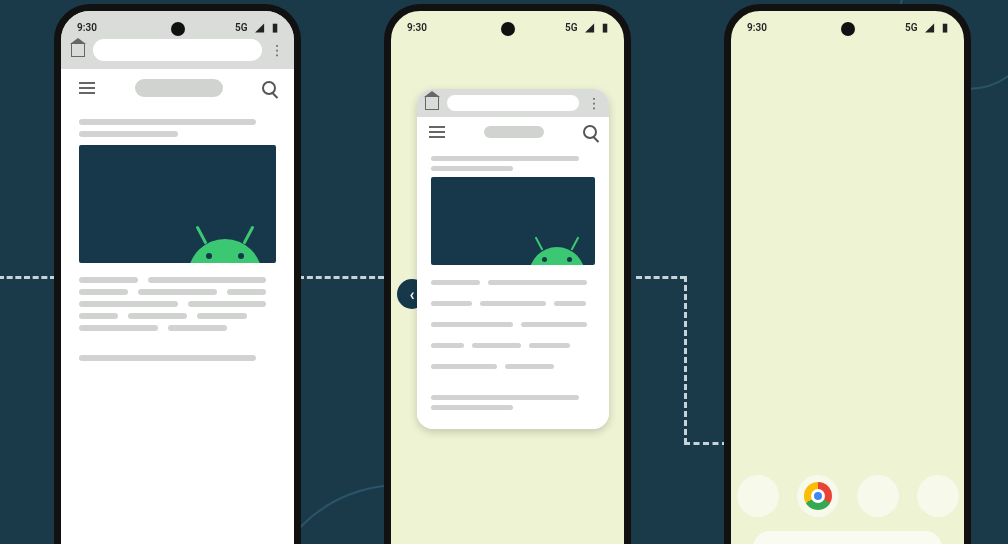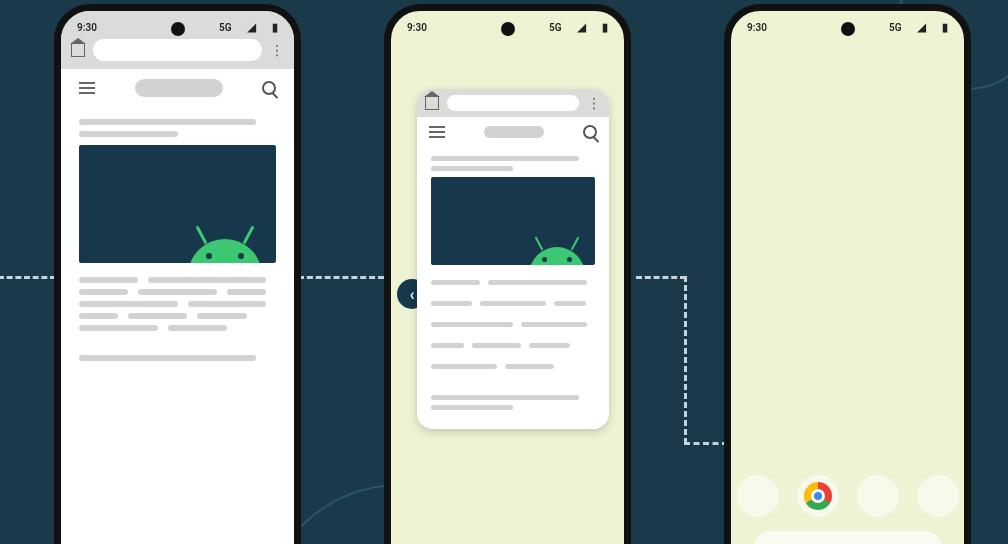--- a/index.html
+++ b/index.html
@@ -76,21 +76,21 @@
     background: #111;
     top: 11px; left: 50%; transform: translateX(-50%);
   }
 
   .statusbar {
     display: flex; justify-content: space-between; align-items: center;
     padding: 8px 16px 4px 16px;
     font-size: 10px; font-weight: 600; color: #222;
     height: 28px;
   }
-  .status-right { display: flex; align-items: center; gap: 16px; text-align: center; }
+  .status-right { display: flex; align-items: center; gap: 8px; text-align: center; }
   .sigbar { font-size: 11px; }
 
   
   .phone1 .screen {
     background: #fff;
     height: calc(100% - 28px);
     width: 100%;
   }
   .phone1 .statusbar { background: #d9dcd9; }
 

